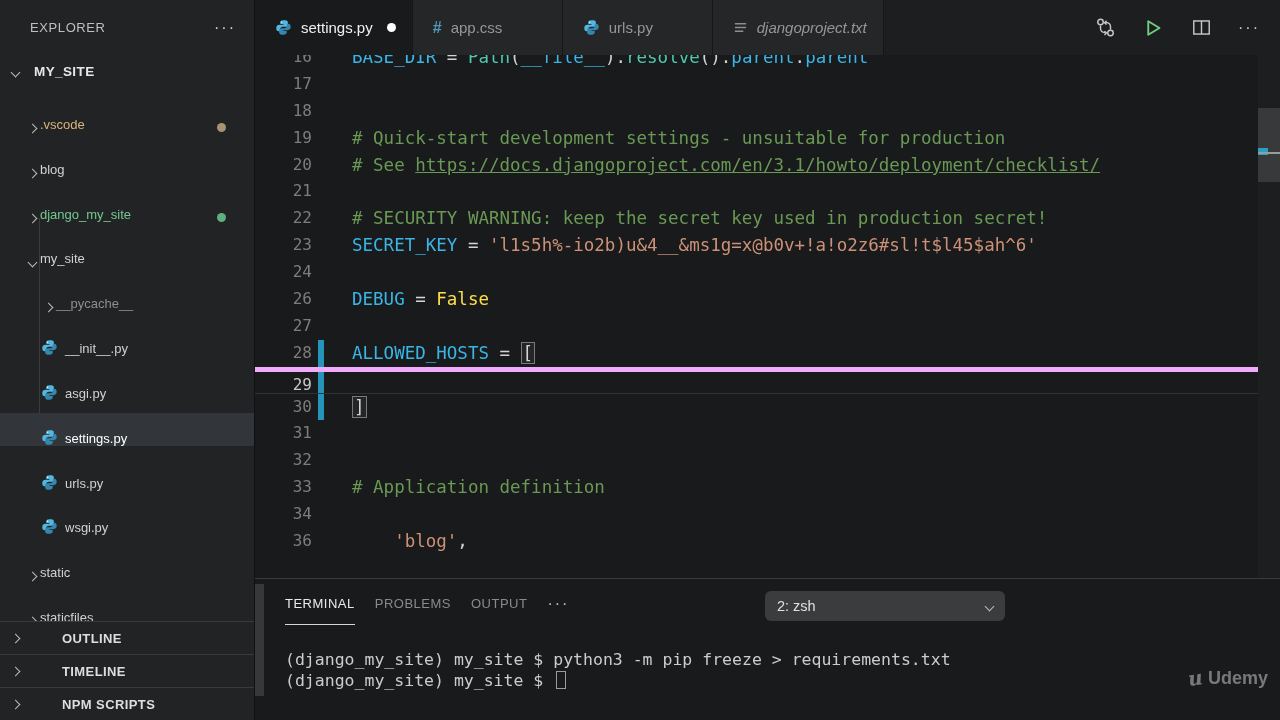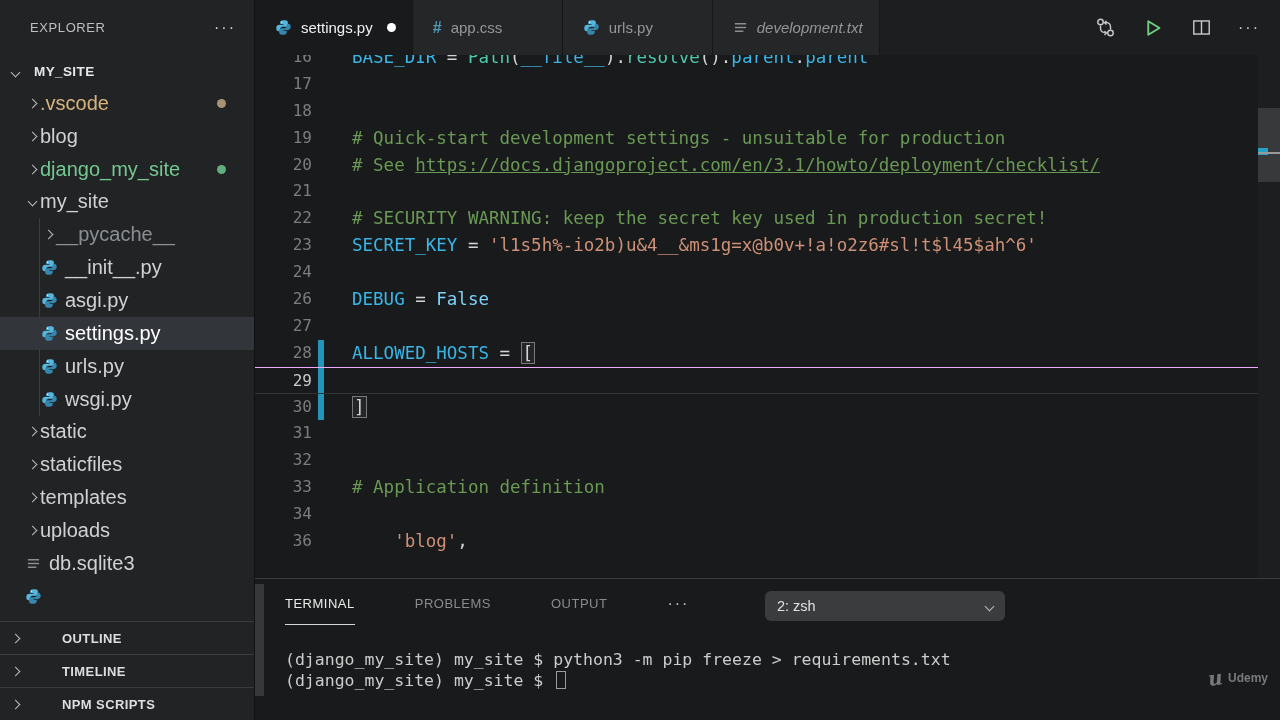--- a/index.html
+++ b/index.html
@@ -11,22 +11,22 @@
   #sidebar { width:255px; height:720px; background:#222324; display:flex; flex-direction:column;
              border-right:1px solid #111; flex-shrink:0; position:relative; }
   #explorer-header { height:55px; display:flex; align-items:center; padding:0 18px 0 30px;
                      color:#bfbfbf; font-size:13px; letter-spacing:.6px; }
   #explorer-header .spacer { flex:1; }
   .more-dots { color:#d0d0d0; font-size:16px; letter-spacing:2px; cursor:pointer; }
   #root-row { height:32px; display:flex; align-items:center; padding-left:12px;
               color:#e6e6e6; font-weight:bold; font-size:13.5px; letter-spacing:.4px; }
   #tree { flex:1; overflow:hidden; position:relative; }
   .indent-guide { position:absolute; left:39px; top:131px; height:198px; width:1px; background:#3c3c3c; }
-  .tree-row { height:32.85px; display:flex; align-items:center; font-size:20px; color:#cfd2d4;
-              cursor:pointer; position:relative; }
+  .tree-row { height:32.85px; display:flex; align-items:flex-end; font-size:13px; color:#cfd2d4;
+              cursor:pointer; position:relative;margin-top:12px; }
   .tree-row.selected { background:#32363a; color:#ffffff; }
   .tree-row .twist { width:16px; display:flex; justify-content:center; flex-shrink:0; }
   .tree-row.lvl1 { padding-left:24px; }
   .tree-row.lvl2 { padding-left:40px; }
   .tree-row .ficon { width:18px; margin-right:7px; display:flex; justify-content:center; flex-shrink:0; }
   .tree-row .lbl { white-space:nowrap; }
   .tree-row .lbl.mod { color:#d7b47e; }
   .tree-row .lbl.untracked { color:#73c991; }
   .tree-row .lbl.dim { color:#8a8f93; }
   .badge-dot { position:absolute; right:28px; width:9px; height:9px; border-radius:50%; }
@@ -59,57 +59,57 @@
 
   
   #editor { flex:1; position:relative; background:#191a1b; overflow:hidden; }
   #code { position:absolute; top:-11px; left:0; right:22px; font-family:"DejaVu Sans Mono", monospace;
           font-size:17.5px; }
   .code-row { height:26.9px; line-height:26.9px; white-space:pre; position:relative; }
   .code-row .ln { position:absolute; left:0; width:57px; text-align:right; color:#7d7d7d;
                   font-size:16px; }
   .code-row.cur .ln { color:#c8c8c8; }
   .code-row .src { position:absolute; left:97px; white-space:pre;text-align:center; }
-  .code-row.cur { border-top:1px solid #f0abfc; border-bottom:1px solid #323232; }
+  .code-row.cur { border-top:5px solid #f0abfc; border-bottom:1px solid #323232; }
   .modbar { position:absolute; left:63px; top:0; bottom:0; width:6px; background:#2494bc; }
   .tk-c { color:#3ab5e6; } .tk-p { color:#d4d4d4; } .tk-f { color:#4ec9b0; }
-  .tk-s { color:#ce9178; } .tk-k { color:#7dd3fc; } .tk-m { color:#6a9955; }
+  .tk-s { color:#ce9178; } .tk-k { color:#fde047; } .tk-m { color:#6a9955; }
   .tk-l { color:#6a9955; text-decoration:underline; }
   .tk-b { color:#d4d4d4; border:1px solid #7a7a7a; background:rgba(120,120,120,.12); padding:0 1px; }
   #vscroll-lane { position:absolute; right:0; top:0; bottom:0; width:22px; background:#1d1e1f; }
   #vscroll-thumb { position:absolute; right:0; top:53px; width:22px; height:74px; background:#38393a; cursor:pointer; }
   #ruler-mark { position:absolute; right:12px; top:93px; width:10px; height:7px; background:#26a0c4; }
   #ruler-line { position:absolute; right:0; top:97px; width:22px; height:2px; background:#9a9a9a; }
   #hscroll-thumb { position:absolute; left:67px; top:531px; width:838px; height:13px;
                    background:rgba(125,125,125,.42); cursor:pointer; }
 
   
   #panel { height:118px; border-top:1px solid #3c3c3c; background:#191a1b; position:relative; flex-shrink:0; }
-  #panel-tabs { height:50px; display:flex; align-items:center; padding-left:30px; gap:60px; }
+  #panel-tabs { height:50px; display:flex; align-items:center; padding-left:30px; gap:20px; }
   .ptab { font-size:13px; letter-spacing:.5px; color:#8a8a8a; cursor:pointer; height:42px;
           display:flex; align-items:center; border-bottom:1.5px solid transparent; }
   .ptab.active { color:#eaeaea; border-bottom-color:#d7d7d7; }
   #panel-more { color:#c0c0c0; font-size:16px; letter-spacing:2px; cursor:pointer; }
   #shell-select { position:absolute; left:510px; top:12px; width:240px; height:30px; background:#3b3c3d;
                   border-radius:6px; display:flex; align-items:center; padding:0 12px; color:#e0e0e0;
                   font-size:14.5px; cursor:pointer; }
   #shell-select .spacer { flex:1; }
   #term-body { padding:20px 0 0 30px; font-family:"DejaVu Sans Mono", monospace; font-size:16.5px;
                color:#cccccc; }
   .term-line { height:21px; line-height:21px; white-space:pre; }
   .term-cursor { display:inline-block; width:10px; height:18px; border:1.4px solid #9b9b9b;
                  vertical-align:-3px; margin-left:3px; }
   #panel-scrollbar { position:absolute; left:0; top:5px; bottom:0; width:9px; background:#47484a; opacity:.65; }
 
   
   #watermark { position:absolute; right:12px; bottom:6px; display:flex; align-items:center; gap:5px;
                color:#8a8a8a; opacity:.85; }
   #watermark .wlogo { font-family:"DejaVu Serif", serif; font-style:italic; font-weight:bold;
                       font-size:20px; transform:rotate(-8deg); }
-  #watermark .wtext { font-size:12px; font-weight:bold; }
+  #watermark .wtext { font-size:18px; font-weight:bold; }
 
   svg { display:block; }
 </style>
 </head>
 <body>
 
 <div id="app">
 
   <div id="sidebar">
     <div id="explorer-header">
@@ -324,21 +324,21 @@
           <div class="tab preview">
             <span class="ticon">
               <span>
                 <svg width="15" height="15" viewBox="0 0 16 16" stroke="#8a8f93" stroke-width="1.6">
                   <line x1="2" y1="4" x2="14" y2="4"></line>
                   <line x1="2" y1="8" x2="14" y2="8"></line>
                   <line x1="2" y1="12" x2="11" y2="12"></line>
                 </svg>
               </span>
             </span>
-            <span class="tab-label">development.txt</span>
+            <span class="tab-label">djangoproject.txt</span>
           </div>
         </div>
       <div id="editor-actions">
           <span class="eact">
             <span>
               <svg width="21" height="21" viewBox="0 0 16 16" fill="none" stroke="#c8c8c8" stroke-width="1.1">
                 <circle cx="4.2" cy="3.8" r="2.1"></circle>
                 <circle cx="11.8" cy="12.2" r="2.1"></circle>
                 <path d="M11.8 9.6V7.2c0-1.6-1.3-2.9-2.9-2.9H7.4"></path>
                 <path d="M8.8 2.9 7.3 4.3l1.5 1.4"></path>

